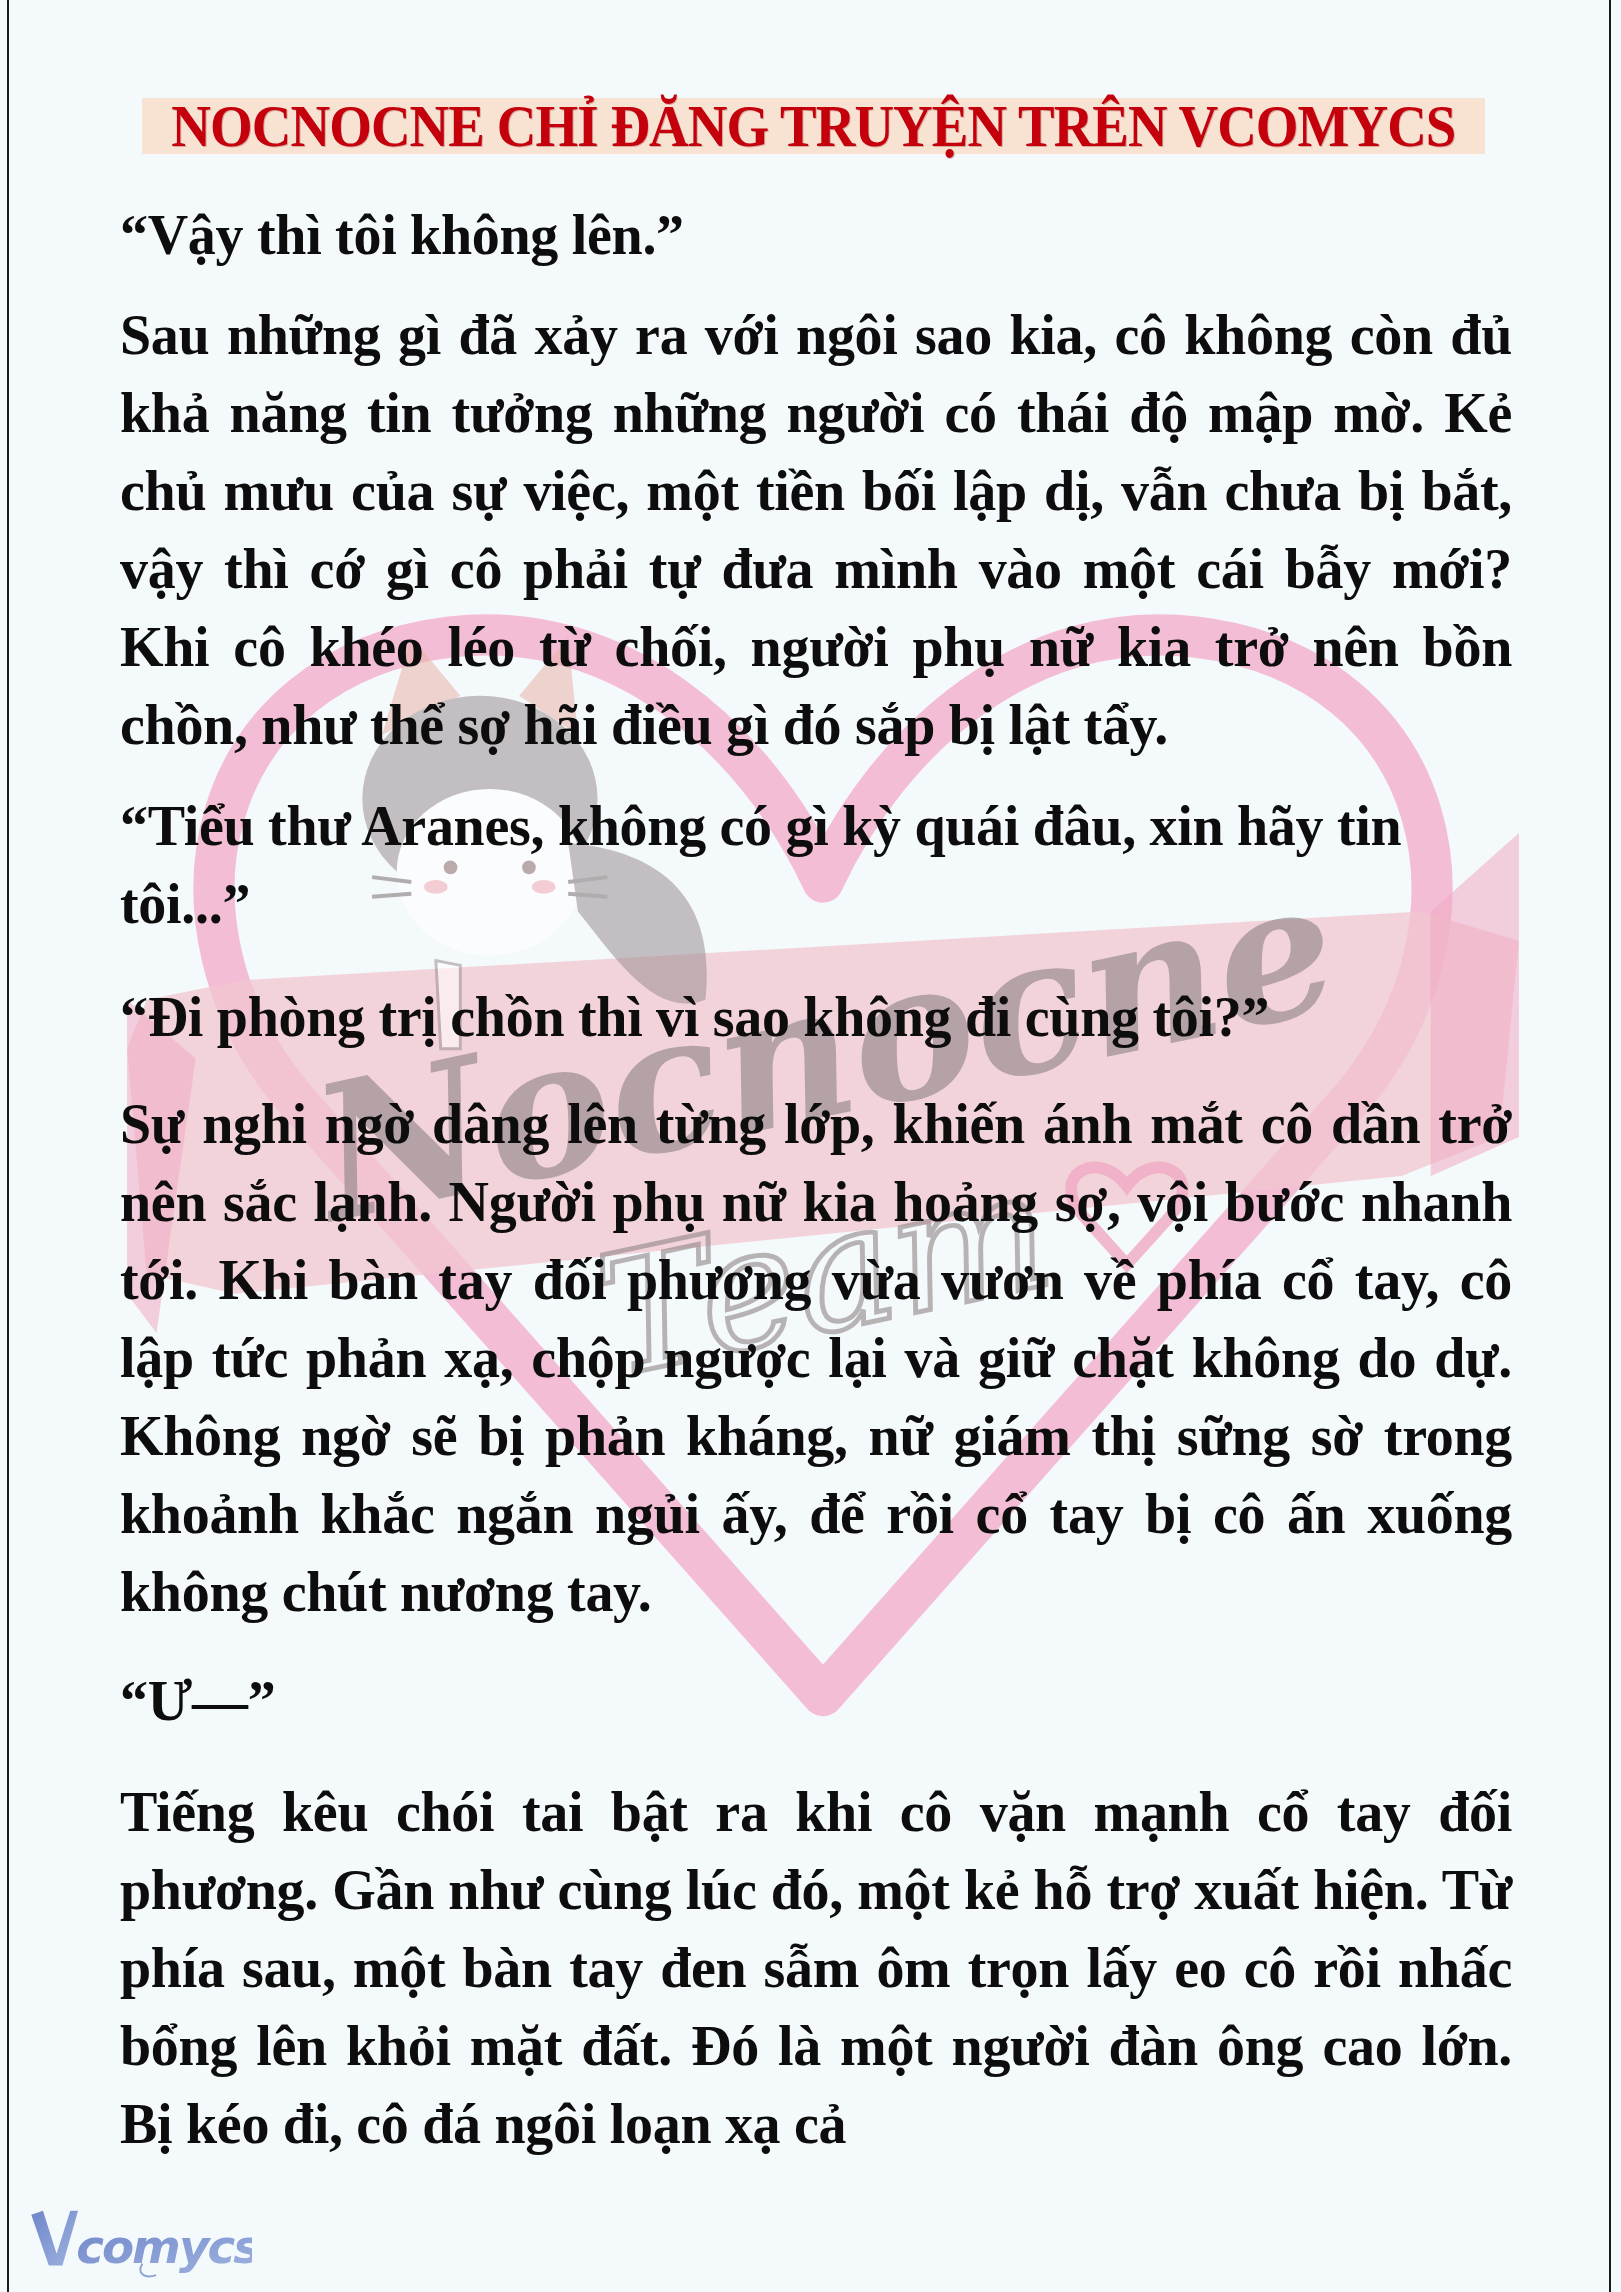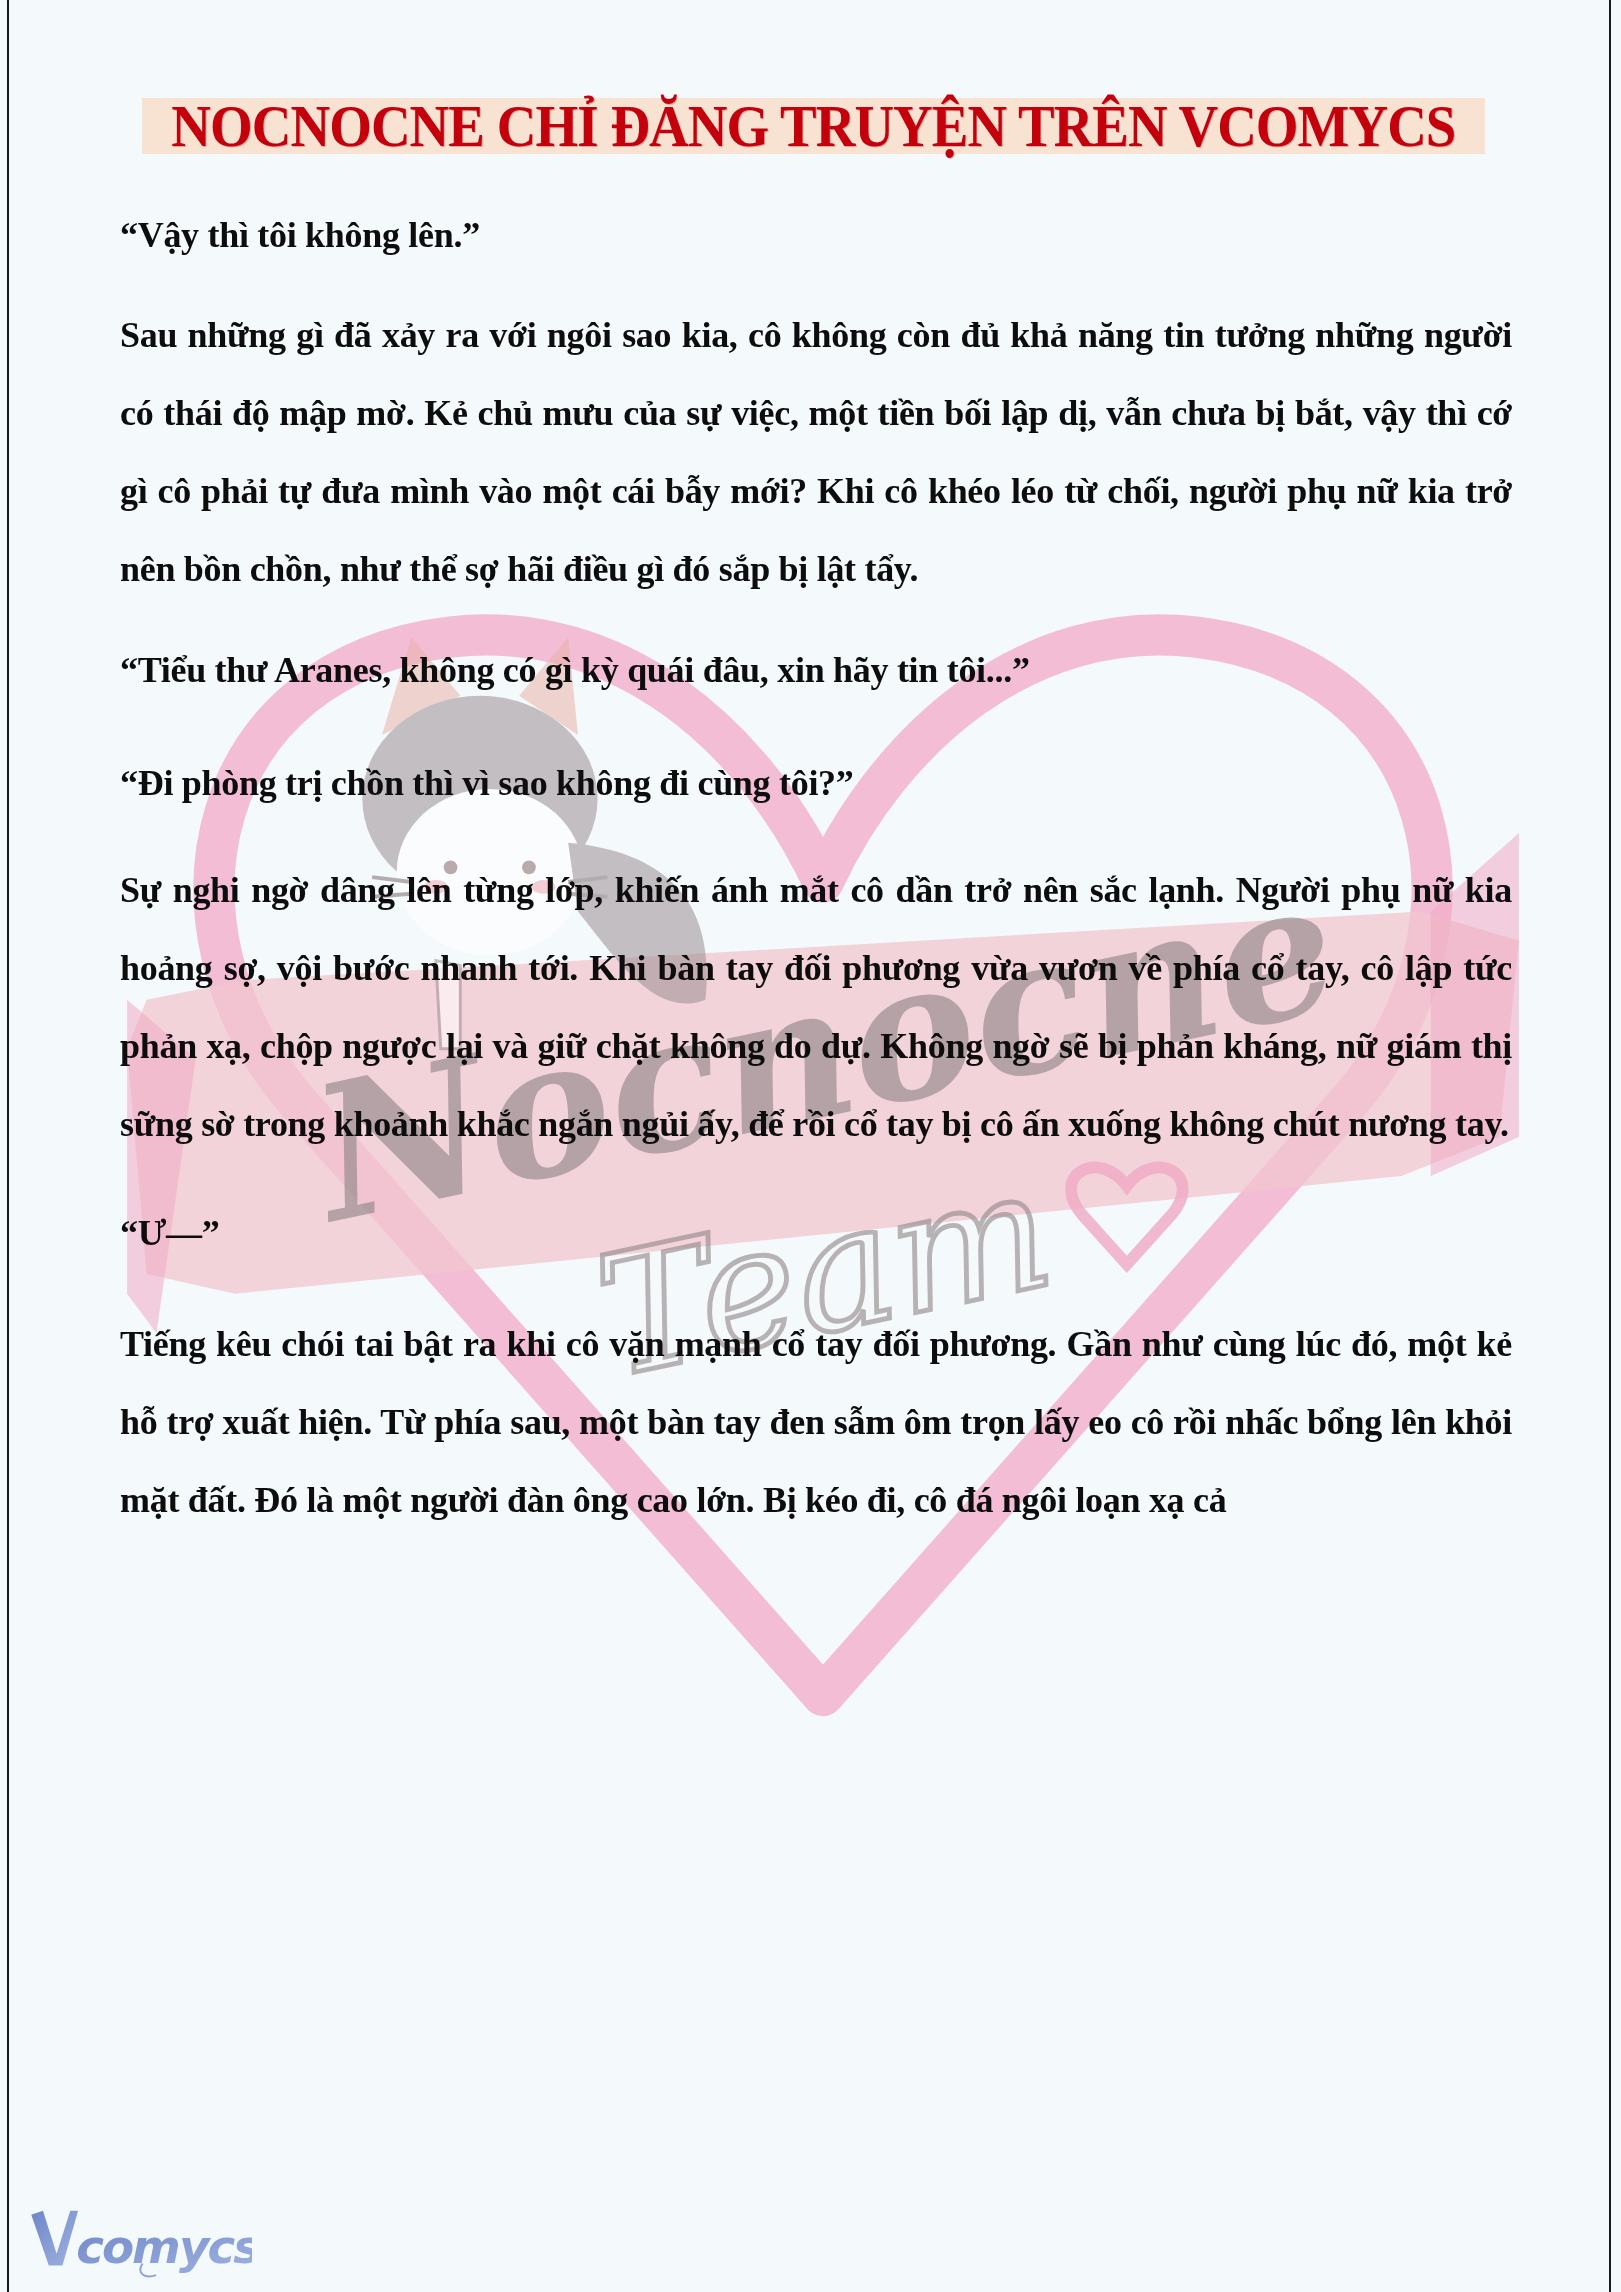--- a/index.html
+++ b/index.html
@@ -20,21 +20,21 @@
   }
   .banner-text {
     color: #c4000c; font-weight: bold; font-size: 59px; letter-spacing: -1px;
     transform: scaleX(0.93); white-space: nowrap; line-height: 1;
     text-shadow: 1px 1px 0 rgba(120,0,0,0.25);
   }
 
   .content { position: absolute; left: 120px; top: 196px; width: 1392px; }
   .para {
     margin: 0; font-weight: bold; color: #0d0d0d;
-    font-size: 36px; line-height: 78px;
+    font-size: 56px; line-height: 78px;
     text-align: justify; text-align-last: left;
     letter-spacing: -0.3px;
   }
   .para.dialog { text-align: left; }
 
   .logo { position: absolute; left: 27.4px; top: 2203px; width: 225px; height: 78px; }
 </style>
 </head>
 <body>
 

